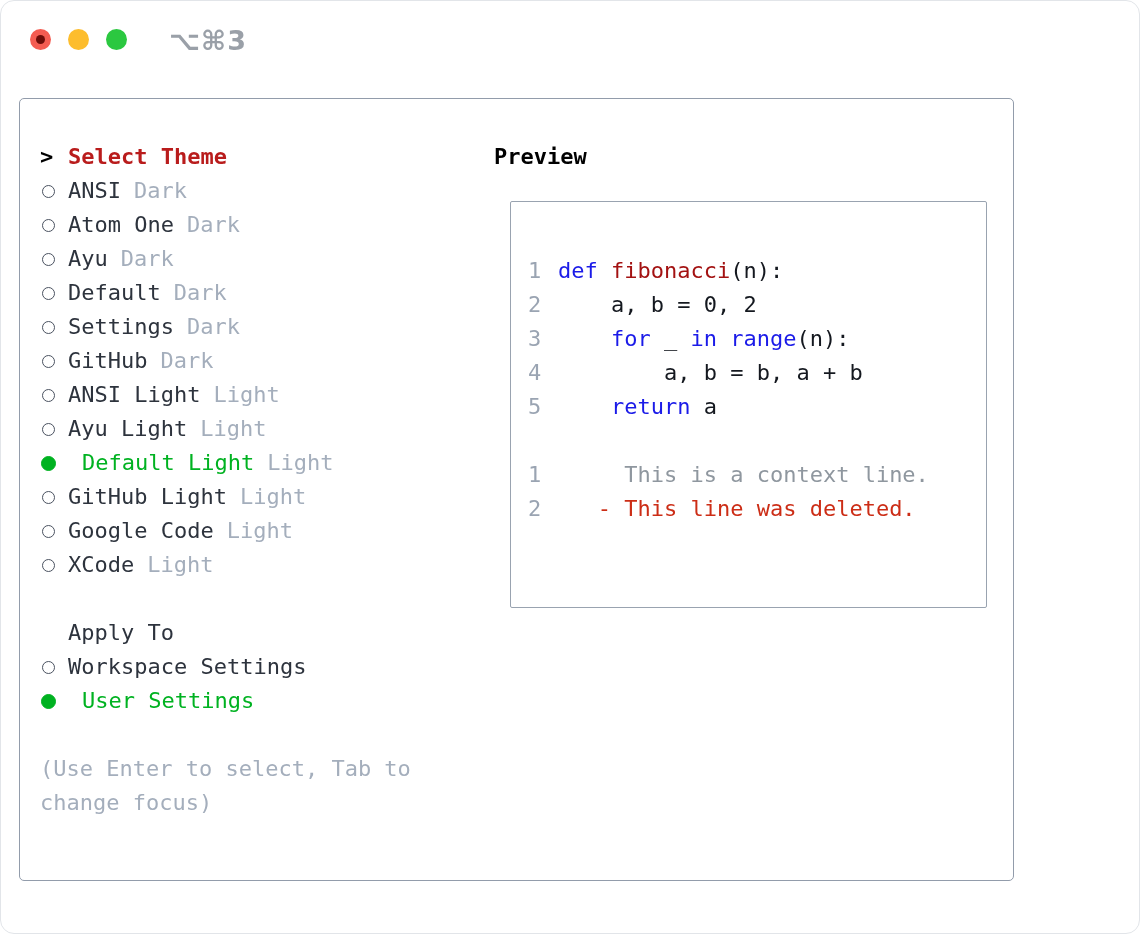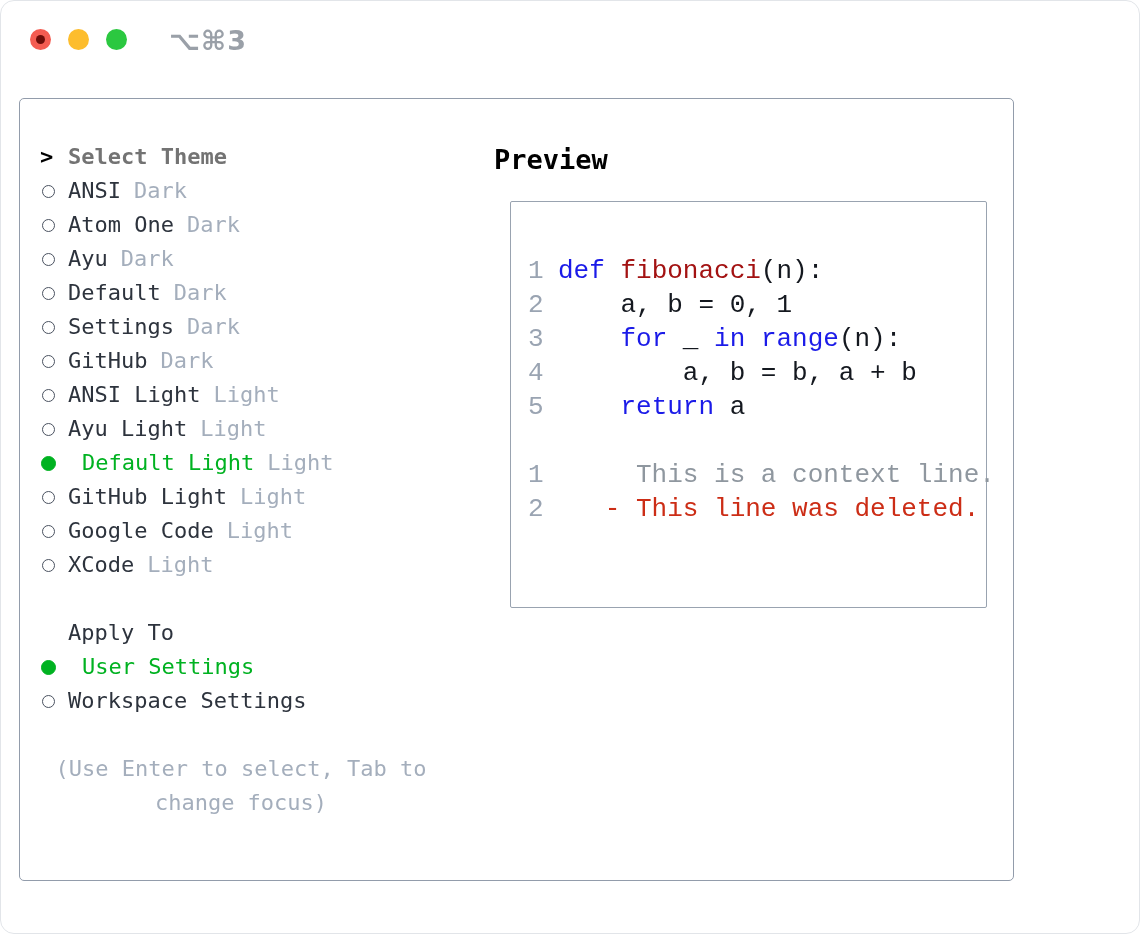--- a/index.html
+++ b/index.html
@@ -32,34 +32,34 @@
   .panel{
     position:absolute;left:18px;top:97px;width:995px;height:783px;
     border:1.5px solid var(--border);border-radius:5px;background:#fff;
   }
   .list{position:absolute;left:20px;top:41px;font-size:22px;line-height:34px;color:var(--ink);}
   .row{display:flex;align-items:center;height:34px;white-space:pre;}
   .marker{display:inline-flex;width:28px;align-items:center;flex:none;}
   .prompt{font-weight:bold;color:#000;}
   .circle{width:13px;height:13px;border-radius:50%;border:1.5px solid #4a5260;margin-left:2px;}
   .circle.sel{background:var(--green);border-color:var(--green);width:15px;height:15px;margin-left:1px;}
-  .row.header .label{font-weight:bold;color:#737373;}
+  .row.header .label{font-weight:bold;color:#b91c1c;}
   .row .label{color:var(--ink);}
   .row.selected .label{color:var(--green);margin-left:14px;}
   .tag{color:var(--gray);margin-left:13px;}
   .section-gap{height:34px;}
   .apply-header{color:#000;}
-  .hint{margin-top:34px;max-width:402px;color:var(--gray);white-space:normal;text-align:center;}
+  .hint{margin-top:34px;max-width:402px;color:var(--gray);white-space:normal;}
   
-  .preview-header{position:absolute;left:474px;top:45px;font-size:27px;font-weight:bold;color:#000;}
+  .preview-header{position:absolute;left:474px;top:45px;font-size:22px;font-weight:bold;color:#000;}
   .preview-box{
     position:absolute;left:490px;top:102px;width:477px;height:407px;
     border:1.5px solid #99a3b0;border-radius:2px;background:#fff;
   }
-  .code{padding-top:52px;font-size:26px;line-height:34px;font-family:Liberation Mono, monospace;}
+  .code{padding-top:52px;font-size:22px;line-height:34px;}
   .cline{height:34px;white-space:pre;padding-left:17px;}
   .ln{display:inline-block;width:30px;color:var(--ln);}
   .tok-kw{color:var(--kw);}
   .tok-fn{color:var(--fn);}
   .tok-pl{color:#14181f;}
   .tok-ctx{color:var(--ctx);text-align:center;}
   .tok-del{color:var(--del);}
   .tok-add{color:var(--add);}
 </style>
 </head>
@@ -100,33 +100,33 @@
         </div>
 
       <div class="section-gap"></div>
 
       <div class="row">
         <span class="marker"></span>
         <span class="label apply-header">Apply To</span>
       </div>
 
       <div id="apply-list">
+          <div class="row"><span class="marker"><span class="circle"></span></span><span class="label">Workspace Settings</span></div>
           <div class="row selected"><span class="marker"><span class="circle sel"></span></span><span class="label">User Settings</span></div>
-          <div class="row"><span class="marker"><span class="circle"></span></span><span class="label">Workspace Settings</span></div>
         </div>
 
       <div class="hint">(Use Enter to select, Tab to change focus)</div>
     </div>
 
     <div class="preview-header">Preview</div>
 
     <div class="preview-box">
       <div class="code" id="code-lines">
           <div class="cline"><span class="ln">1</span><span class="tok-kw">def</span><span class="tok-pl"> </span><span class="tok-fn">fibonacci</span><span class="tok-pl">(n):</span></div>
-          <div class="cline"><span class="ln">2</span><span class="tok-pl">    a, b = 0, 1</span></div>
+          <div class="cline"><span class="ln">2</span><span class="tok-pl">    a, b = 0, 2</span></div>
           <div class="cline"><span class="ln">3</span><span class="tok-pl">    </span><span class="tok-kw">for</span><span class="tok-pl"> _ </span><span class="tok-kw">in</span><span class="tok-pl"> </span><span class="tok-kw">range</span><span class="tok-pl">(n):</span></div>
           <div class="cline"><span class="ln">4</span><span class="tok-pl">        a, b = b, a + b</span></div>
           <div class="cline"><span class="ln">5</span><span class="tok-pl">    </span><span class="tok-kw">return</span><span class="tok-pl"> a</span></div>
           <div class="cline"><span class="ln"></span></div>
           <div class="cline"><span class="ln">1</span><span class="tok-ctx">     This is a context line.</span></div>
           <div class="cline"><span class="ln">2</span><span class="tok-del">   - This line was deleted.</span></div>
         </div>
     </div>
 
   </div>

